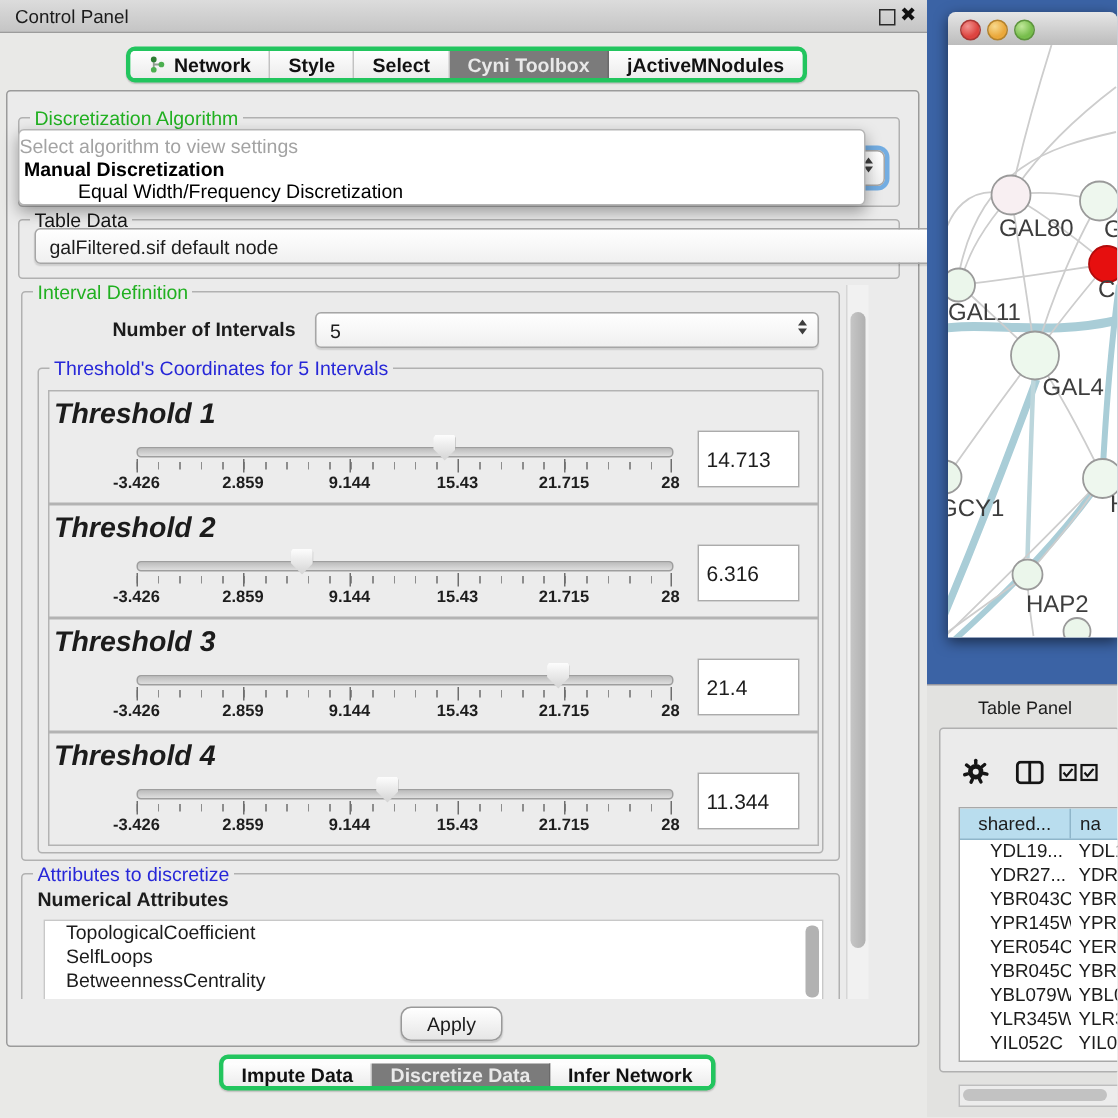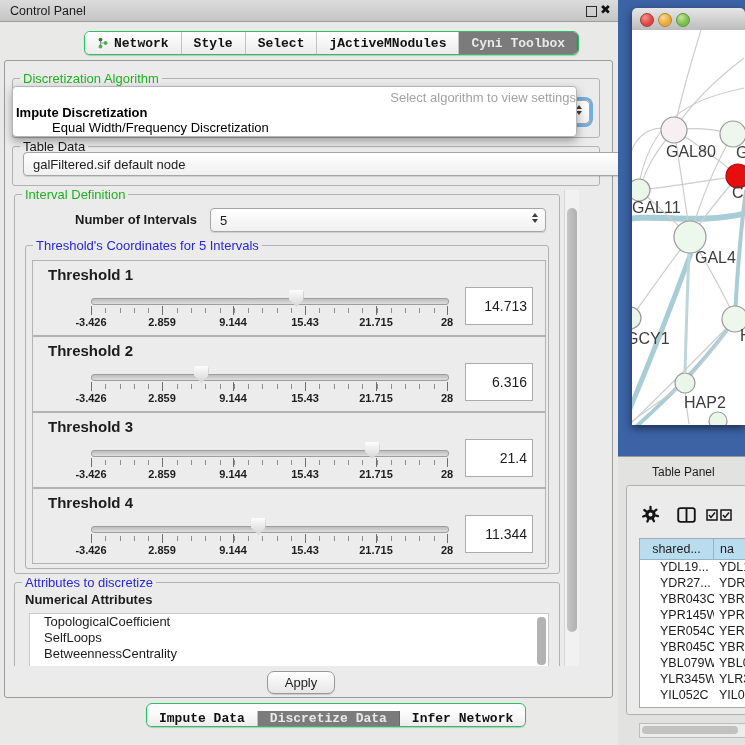--- a/index.html
+++ b/index.html
@@ -9,22 +9,22 @@
   .abs{position:absolute;box-sizing:border-box;}
 
   
   .titlebar{left:0;top:0;width:618px;height:22px;
     background:linear-gradient(#dcdcdc,#c5c5c5);border-bottom:1px solid #9c9c9c;}
   .titlebar .t{position:absolute;left:10px;top:4px;font-size:12.5px;color:#1b1b1b;}
   .float-ico{position:absolute;left:586px;top:6px;width:9px;height:9px;border:1.5px solid #2a2a2a;background:transparent;}
   .close-ico{position:absolute;left:600px;top:2px;font-size:13px;font-weight:bold;color:#111;}
 
   
-  .tabgroup{display:flex;border:1px solid #22c55e;border-radius:6px;overflow:hidden;
-    background:#fdfdfd;height:24px;box-shadow:0 1px 1px rgba(0,0,0,.18);font-family:Liberation Mono, monospace;}
+  .tabgroup{display:flex;border:3px solid #22c55e;border-radius:6px;overflow:hidden;
+    background:#fdfdfd;height:24px;box-shadow:0 1px 1px rgba(0,0,0,.18);}
   .tab{display:flex;align-items:center;gap:5px;padding:0 12px;font-size:13px;font-weight:bold;
     color:#111;background:linear-gradient(#fefefe,#ececec);border-right:1px solid #c2c2c2;cursor:default;}
   .tab:last-child{border-right:none;}
   .tab.sel{background:#7b7b7b;color:#e9e9e9;border-right:1px solid #6a6a6a;}
   .toptabs{left:84px;top:31px;}
   .bottabs{left:146px;top:703px;align-items:flex-end;}
 
   
   .mainpanel{left:4px;top:60px;width:609px;height:638px;border:1px solid #9b9b9b;
     border-radius:3px;background:#ebebeb;}
@@ -42,47 +42,47 @@
     padding:0 22px 0 9px;box-sizing:border-box;box-shadow:0 1px 1px rgba(0,0,0,.12);}
   .combo .stp{position:absolute;right:7px;top:4px;display:flex;flex-direction:column;gap:2px;}
   .combo .stp i{display:block;width:0;height:0;border-left:3.5px solid transparent;border-right:3.5px solid transparent;}
   .combo .stp .up{border-bottom:4.5px solid #3d3d3d;}
   .combo .stp .dn{border-top:4.5px solid #3d3d3d;}
   .focusring{box-shadow:0 0 0 3px rgba(94,162,224,.85);}
 
   
   .popup{left:12px;top:86px;width:565px;height:51px;background:#ffffff;border:1px solid #b5b5b5;
     border-radius:4px;box-shadow:0 4px 10px rgba(0,0,0,.35);z-index:30;font-size:13px;}
-  .popup .hint{position:absolute;left:0;top:3px;width:100%;text-align:right;color:#a3a3a3;}
+  .popup .hint{position:absolute;left:0;top:3px;width:100%;text-align:left;color:#a3a3a3;}
   .popup .it1{position:absolute;left:3px;top:18px;font-weight:bold;color:#000;}
   .popup .it2{position:absolute;left:3px;top:33px;color:#000;margin-left:36px;}
 
   
   .scrollwrap{left:12px;top:190px;width:552px;height:476px;overflow:hidden;}
   .vscroll{left:564px;top:190px;width:15px;height:476px;background:#f1f1f1;border-left:1px solid #d6d6d6;}
   .vscroll .thumbbar{position:absolute;left:2px;top:18px;width:10px;height:424px;border-radius:5px;
     background:linear-gradient(90deg,#c6c6c6,#b0b0b0);}
 
   
   .thbox{position:absolute;left:6px;width:512px;height:74px;border:1px solid #b3b3b3;background:#ececec;}
-  .thbox .ttl{position:absolute;left:15px;top:5px;font-size:15px;font-weight:bold;}
+  .thbox .ttl{position:absolute;left:3px;top:5px;font-size:19px;font-weight:bold;font-style:italic;}
   .track{position:absolute;left:58px;top:37px;width:356px;height:5px;border-radius:3px;
     background:linear-gradient(#bdbdbd,#dedede);border:1px solid #9e9e9e;}
   .thumbwrap{position:absolute;left:58px;top:29px;width:356px;height:0;}
   .thumb{position:absolute;width:15px;height:17px;transform:translateX(-50%);
     background:linear-gradient(#fdfdfd,#d4d4d4);
     clip-path:polygon(8% 0,92% 0,100% 12%,100% 55%,50% 100%,0 55%,0 12%);
     filter:drop-shadow(0 0 1px #7d7d7d);}
   .ticks{position:absolute;left:58px;top:47px;width:357px;height:5px;
     background:repeating-linear-gradient(90deg,#8d8d8d 0,#8d8d8d 1px,transparent 1px,transparent 4%);}
   .maj{position:absolute;top:45px;width:1px;height:9px;background:#6e6e6e;}
   .m0{left:58px;}.m1{left:129px;}.m2{left:200px;}.m3{left:272px;}.m4{left:343px;}.m5{left:414px;}
   .tlab{position:absolute;top:55px;transform:translateX(-50%);font-size:11px;font-weight:bold;color:#1d1d1d;}
   .valbox{position:absolute;left:432px;top:26px;width:56px;height:36px;border:1px solid #ababab;
-    background:#ffffff;font-size:14px;display:flex;align-items:center;justify-content:flex-end;padding:0 5px;}
+    background:#ffffff;font-size:14px;display:flex;align-items:center;padding:0 5px;}
 
   
   .attrlist{position:absolute;left:14px;top:30px;width:518px;height:56px;background:#ffffff;
     border:1px solid #c8c8c8;font-size:13px;overflow:hidden;}
   .attrlist .li{padding:1px 0 1px 14px;height:14px;line-height:14px;}
   .attrscroll{position:absolute;right:2px;top:3px;width:9px;height:48px;border-radius:4px;background:#b2b2b2;}
 
   .applybtn{left:267px;top:671px;width:68px;height:23px;border:1px solid #999;border-radius:7px;
     background:linear-gradient(#ffffff,#e6e6e6);font-size:13px;display:flex;align-items:center;
     justify-content:center;box-shadow:0 1px 1px rgba(0,0,0,.15);}
@@ -138,44 +138,44 @@
         <circle cx="8.6" cy="6" r="1.9" fill="#4caf50"></circle>
       </svg>
       <span>Network</span>
     </div>
     <div class="tab">
         <span>Style</span>
       </div>
     <div class="tab">
         <span>Select</span>
       </div>
-    <div class="tab">
-        <span>jActiveMNodules</span>
-      </div>
     <div class="tab sel">
         <span>Cyni Toolbox</span>
+      </div>
+    <div class="tab">
+        <span>jActiveMNodules</span>
       </div>
   </div>
 
   <div class="abs mainpanel"></div>
 
   <div class="group" style="left:12px;top:78px;width:588px;height:60px;">
     <span class="gl green">Discretization Algorithm</span>
   </div>
 
   <div class="combo focusring" style="left:24px;top:100px;width:566px;z-index:5;border-radius:5px;">
     <span class="stp">
         <i class="up"></i>
         <i class="dn"></i>
       </span>
   </div>
 
   <div class="abs popup">
     <div class="hint">Select algorithm to view settings</div>
-    <div class="it1">Impute Discretization</div>
+    <div class="it1">Manual Discretization</div>
     <div class="it2">Equal Width/Frequency Discretization</div>
   </div>
 
   <div class="group" style="left:12px;top:146px;width:588px;height:40px;">
     <span class="gl plain">Table Data</span>
     <div class="combo" style="left:10px;top:5px;width:623px;text-align:center;">
       <span>galFiltered.sif default node</span>
       <span class="stp">
           <i class="up"></i>
           <i class="dn"></i>

